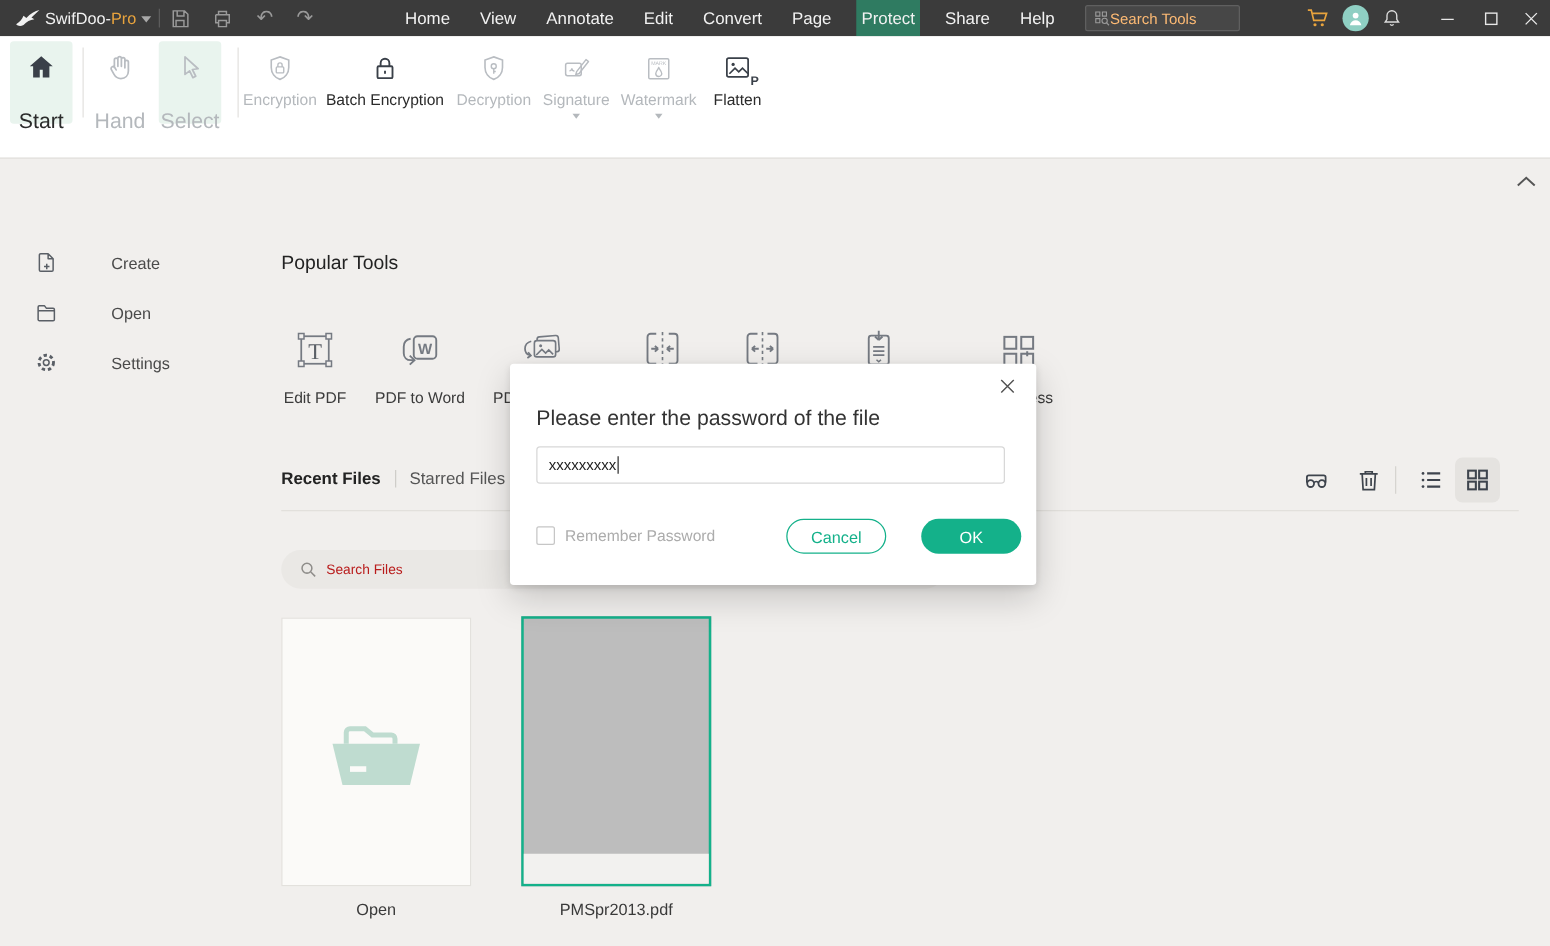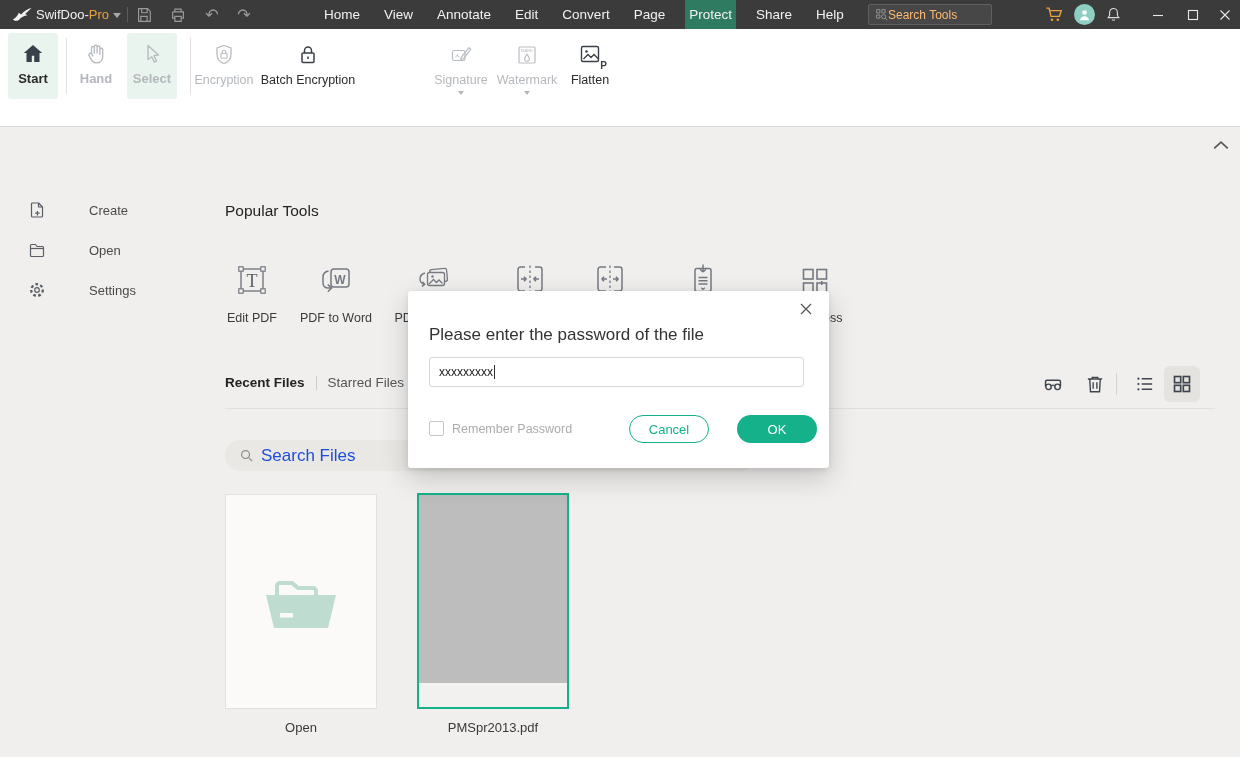--- a/index.html
+++ b/index.html
@@ -21,21 +21,21 @@
   .menu span.active { background:#2F7B61; padding:0 4px; margin:0 8px; }
   .tb-search { position:absolute; left:868px; top:4px; width:124px; height:21px; background:#474747; border:1px solid #5F5F5F; border-radius:2px; display:flex; align-items:center; padding:0 6px; }
   .tb-search .ph { font-size:12px; color:#fdba74; margin-left:0; }
   .win-btn { position:absolute; top:0; width:30px; height:29px; display:flex; align-items:center; justify-content:center; }
   .avatar-circle { position:absolute; left:1074px; top:4px; width:21px; height:21px; border-radius:50%; background:#8FCFC3; display:flex; align-items:center; justify-content:center; }
 
   
   .ribbon { position:absolute; left:0; top:29px; width:1240px; height:98px; background:#FFFFFF; border-bottom:1px solid #DDDBD8; }
   .rb-btn { position:absolute; top:4px; width:50px; height:66px; border-radius:3px; display:flex; flex-direction:column; align-items:center; }
   .rb-btn .ric { margin-top:8px; width:26px; height:26px; }
-  .rb-btn .rlb { margin-top:4px; font-size:13px; white-space:nowrap;font-weight:bold; }
+  .rb-btn .rlb { margin-top:20px; font-size:17px; white-space:nowrap; }
   .mint { background:#E9F4EE; }
   .c-dark { color:#3A4049; }
   .c-gray { color:#B9BDC2; }
   .lb-dark { color:#2B2B2B; }
   .lb-gray { color:#B4B8BC; }
   .rb-sep { position:absolute; top:9px; width:1px; height:56px; background:#E4E2DF; }
   .rb-tool { position:absolute; top:4px; width:86px; height:70px; display:flex; flex-direction:column; align-items:center; }
   .rb-tool .ric { margin-top:9px; width:26px; height:26px; }
   .rb-tool .rlb { margin-top:5px; font-size:12.5px; white-space:nowrap; }
   .drop-caret { position:absolute; top:58px; width:0; height:0; border-left:3.5px solid transparent; border-right:3.5px solid transparent; border-top:4px solid #B4B8BC; }
@@ -55,21 +55,21 @@
   
   .tabs-row { position:absolute; left:225px; top:375px; display:flex; align-items:center; }
   .tab-recent { font-size:13.5px; font-weight:bold; color:#232323; }
   .tab-sep { width:1px; height:14px; background:#CFCDC9; margin:0 11px; }
   .tab-starred { font-size:13.5px; color:#555; }
   .fr-icon { position:absolute; top:373px; width:22px; height:22px; }
   .fr-sep { position:absolute; left:1116px; top:373px; width:1px; height:22px; background:#D6D4D0; }
   .grid-active { position:absolute; left:1164px; top:366px; width:36px; height:36px; background:#E5E3E0; border-radius:6px; }
   .files-divider { position:absolute; left:225px; top:408px; width:990px; height:1px; background:#E2E0DC; }
   .search-pill { position:absolute; left:225px; top:440px; width:531px; height:31px; background:#EAE8E5; border-radius:16px; display:flex; align-items:center; padding:0 14px; }
-  .search-pill .ph { font-size:17px; color:#1d4ed8; margin-left:7px; }
+  .search-pill .ph { font-size:11px; color:#b91c1c; margin-left:7px; }
 
   .card-open { position:absolute; left:225px; top:494px; width:152px; height:215px; background:#FBFAF8; border:1px solid #E3E1DD; display:flex; align-items:center; justify-content:center; }
   .card-pdf { position:absolute; left:417px; top:493px; width:152px; height:216px; background:#BDBDBD; border:2px solid #14B18A; }
   .card-pdf .strip { position:absolute; left:0; bottom:0; width:100%; height:24px; background:#F2F1EF; }
   .card-label { position:absolute; top:720px; width:152px; text-align:center; font-size:13px; color:#3A3A3A; }
 
   
   .dialog { position:absolute; left:408px; top:291px; width:421px; height:177px; background:#FFFFFF; border-radius:3px; box-shadow:0 10px 28px rgba(0,0,0,.18), 0 2px 6px rgba(0,0,0,.10); z-index:40; }
   .dlg-close { position:absolute; right:14px; top:11px; width:16px; height:16px; }
   .dlg-msg { position:absolute; left:21px; top:34px; font-size:17px; color:#333; }
@@ -213,20 +213,30 @@
       <span class="rlb lb-gray">Encryption</span>
     </div>
     <div class="rb-tool" style="left:258px;width:100px;">
       <span class="ric c-dark">
         <svg width="26" height="26" viewBox="0 0 26 26">
             <rect x="7" y="11" width="12" height="9.5" rx="1" fill="none" stroke="currentColor" stroke-width="1.5"></rect>
             <path d="M9.5 11V8.5a3.5 3.5 0 0 1 7 0V11 M13 14.5V17" fill="none" stroke="currentColor" stroke-width="1.5"></path>
           </svg>
       </span>
       <span class="rlb lb-dark">Batch Encryption</span>
+    </div>
+    <div class="rb-tool" style="left:352px;">
+      <span class="ric c-gray">
+        <svg width="26" height="26" viewBox="0 0 26 26">
+            <path d="M13 3.5 20 6v6c0 4.6-3 8.2-7 9.5-4-1.3-7-4.9-7-9.5V6z" fill="none" stroke="currentColor" stroke-width="1.3"></path>
+            <circle cx="13" cy="11" r="2" fill="none" stroke="currentColor" stroke-width="1.1"></circle>
+            <path d="M13 13v4 M13 15.2h1.6" fill="none" stroke="currentColor" stroke-width="1.1"></path>
+          </svg>
+      </span>
+      <span class="rlb lb-gray">Decryption</span>
     </div>
     <div class="rb-tool" style="left:418px;">
       <span class="ric c-gray">
         <svg width="26" height="26" viewBox="0 0 26 26">
             <rect x="4.5" y="8.5" width="12.5" height="10" rx="1.5" fill="none" stroke="currentColor" stroke-width="1.2"></rect>
             <path d="M7.5 14.8c1-.2 1.8-1 2-2.1.1 1.4.9 2.1 2.1 2.1" fill="none" stroke="currentColor" stroke-width="1"></path>
             <path d="M13.3 15.3 20.8 5.7l2 1.5-7.5 9.6-2.7.9z" fill="none" stroke="currentColor" stroke-width="1.2" stroke-linejoin="round"></path>
           </svg>
       </span>
       <span class="rlb lb-gray">Signature</span>

